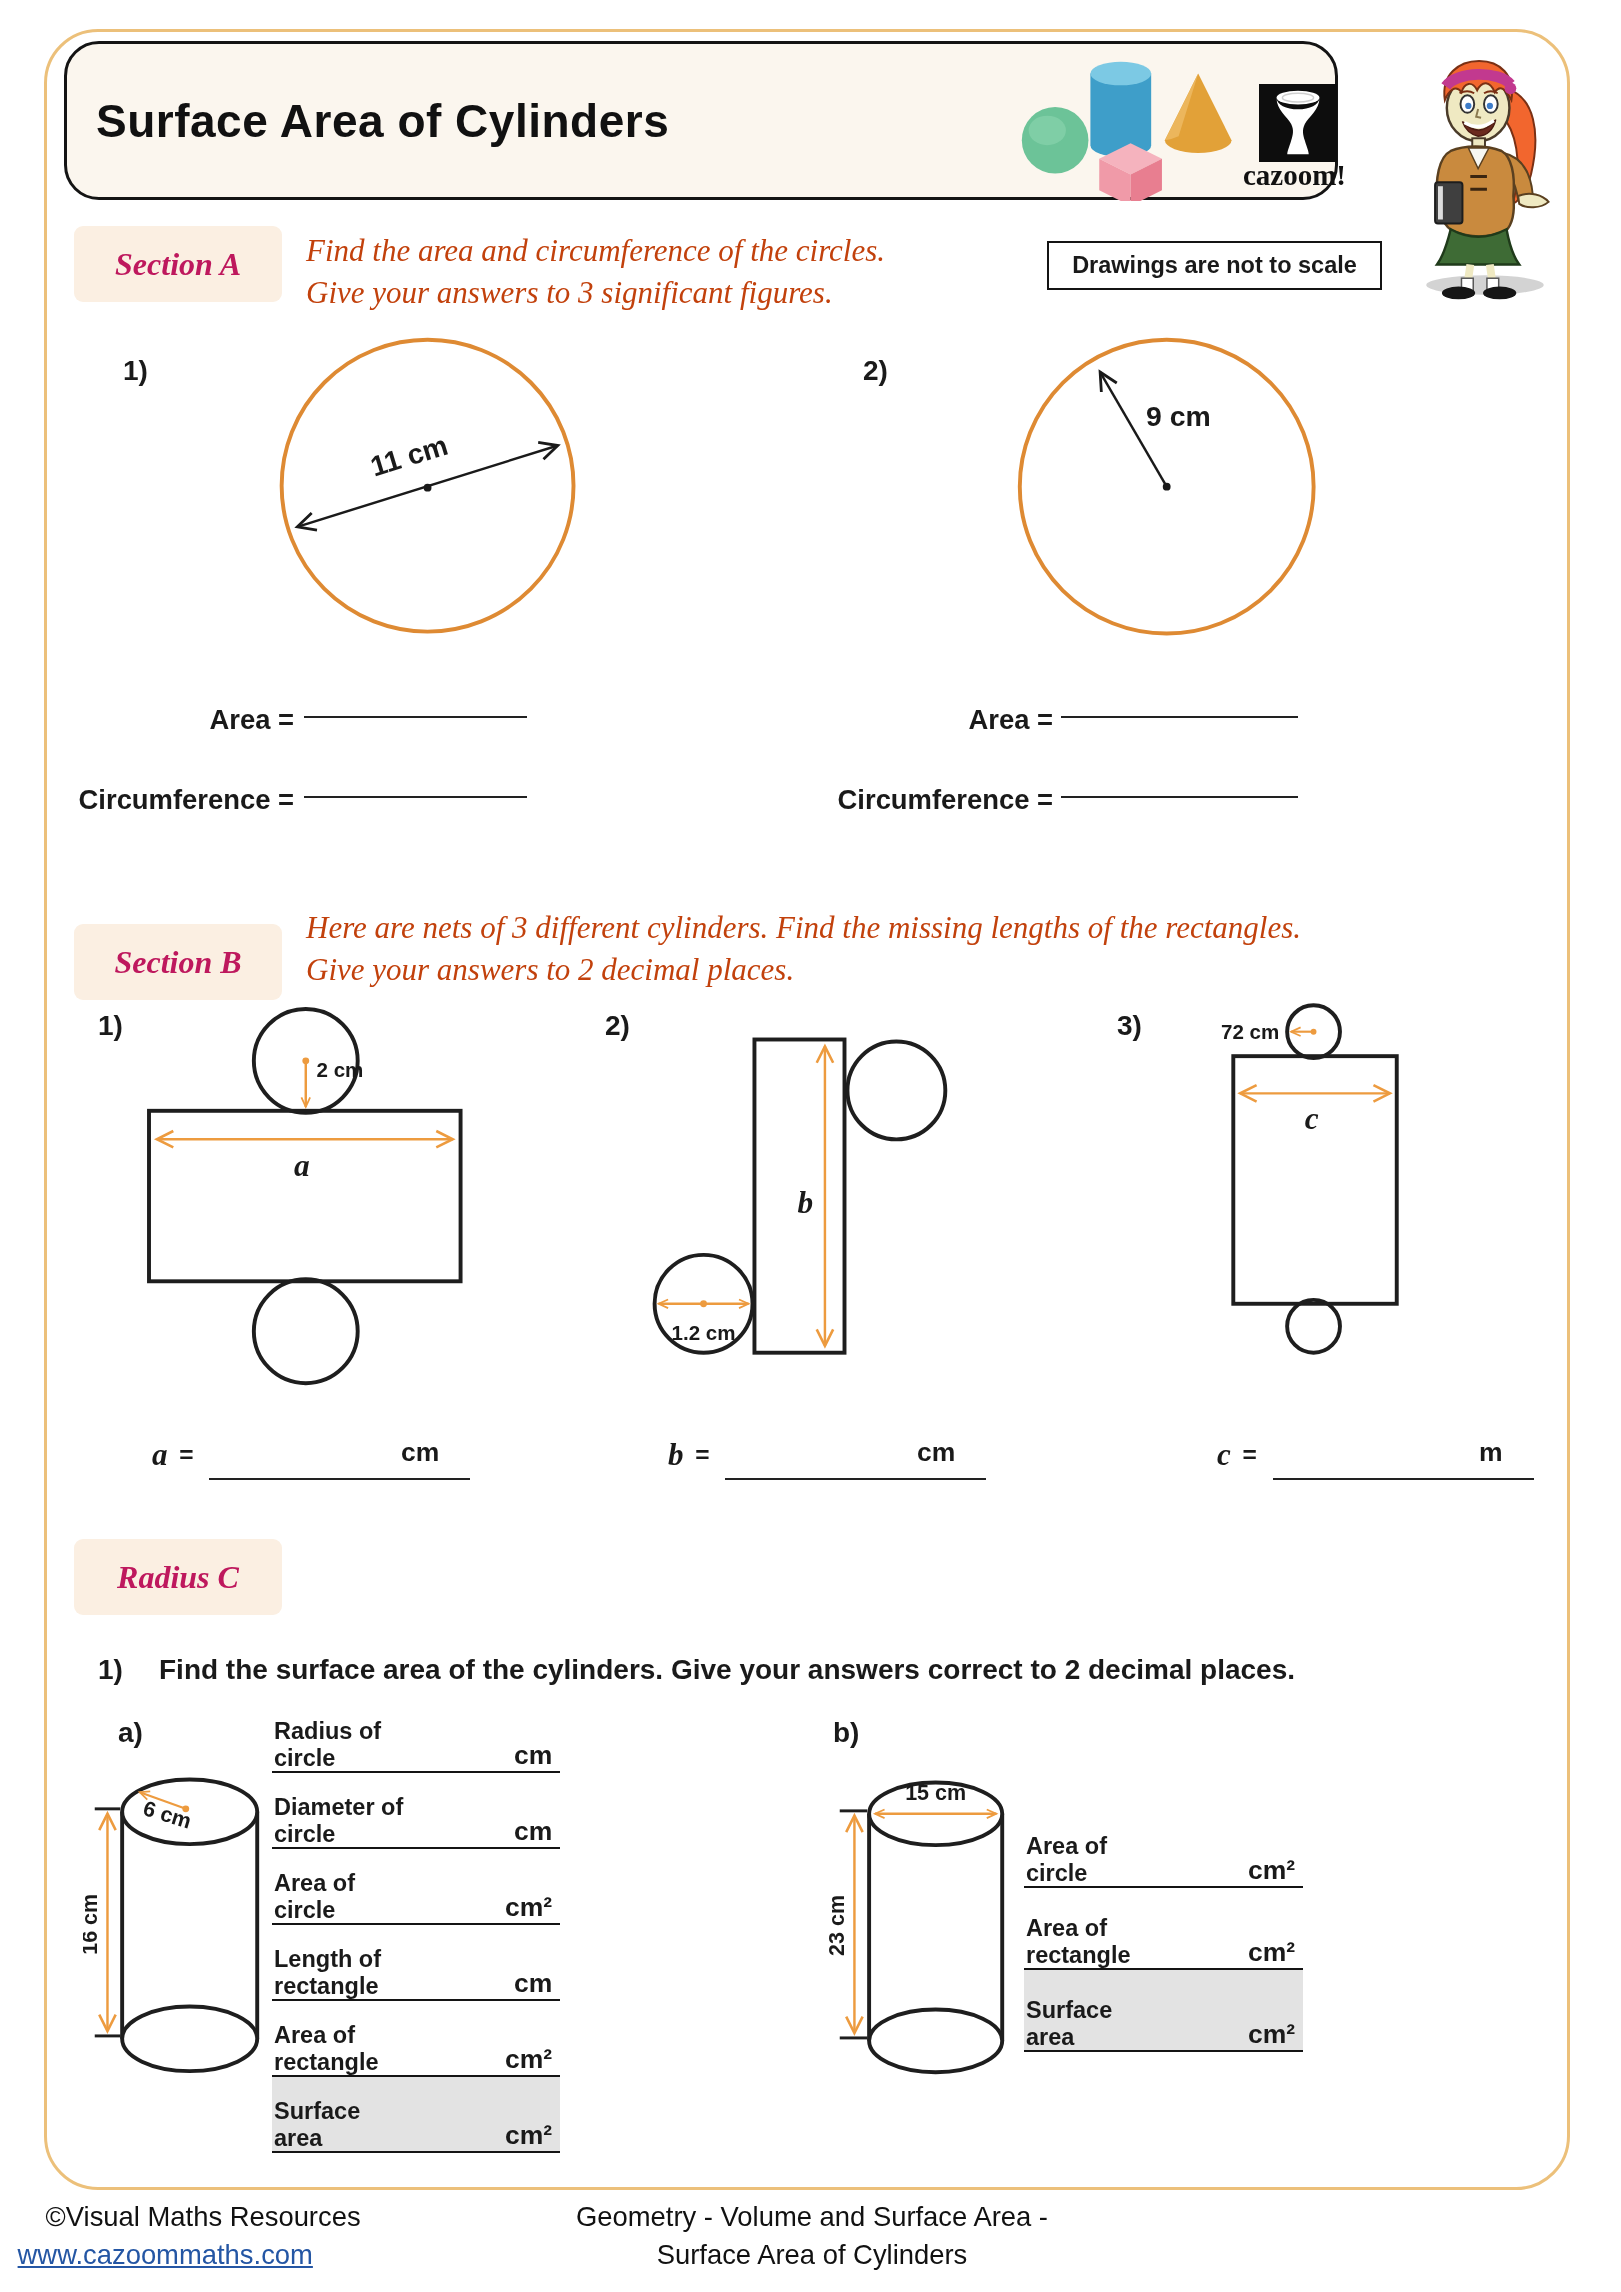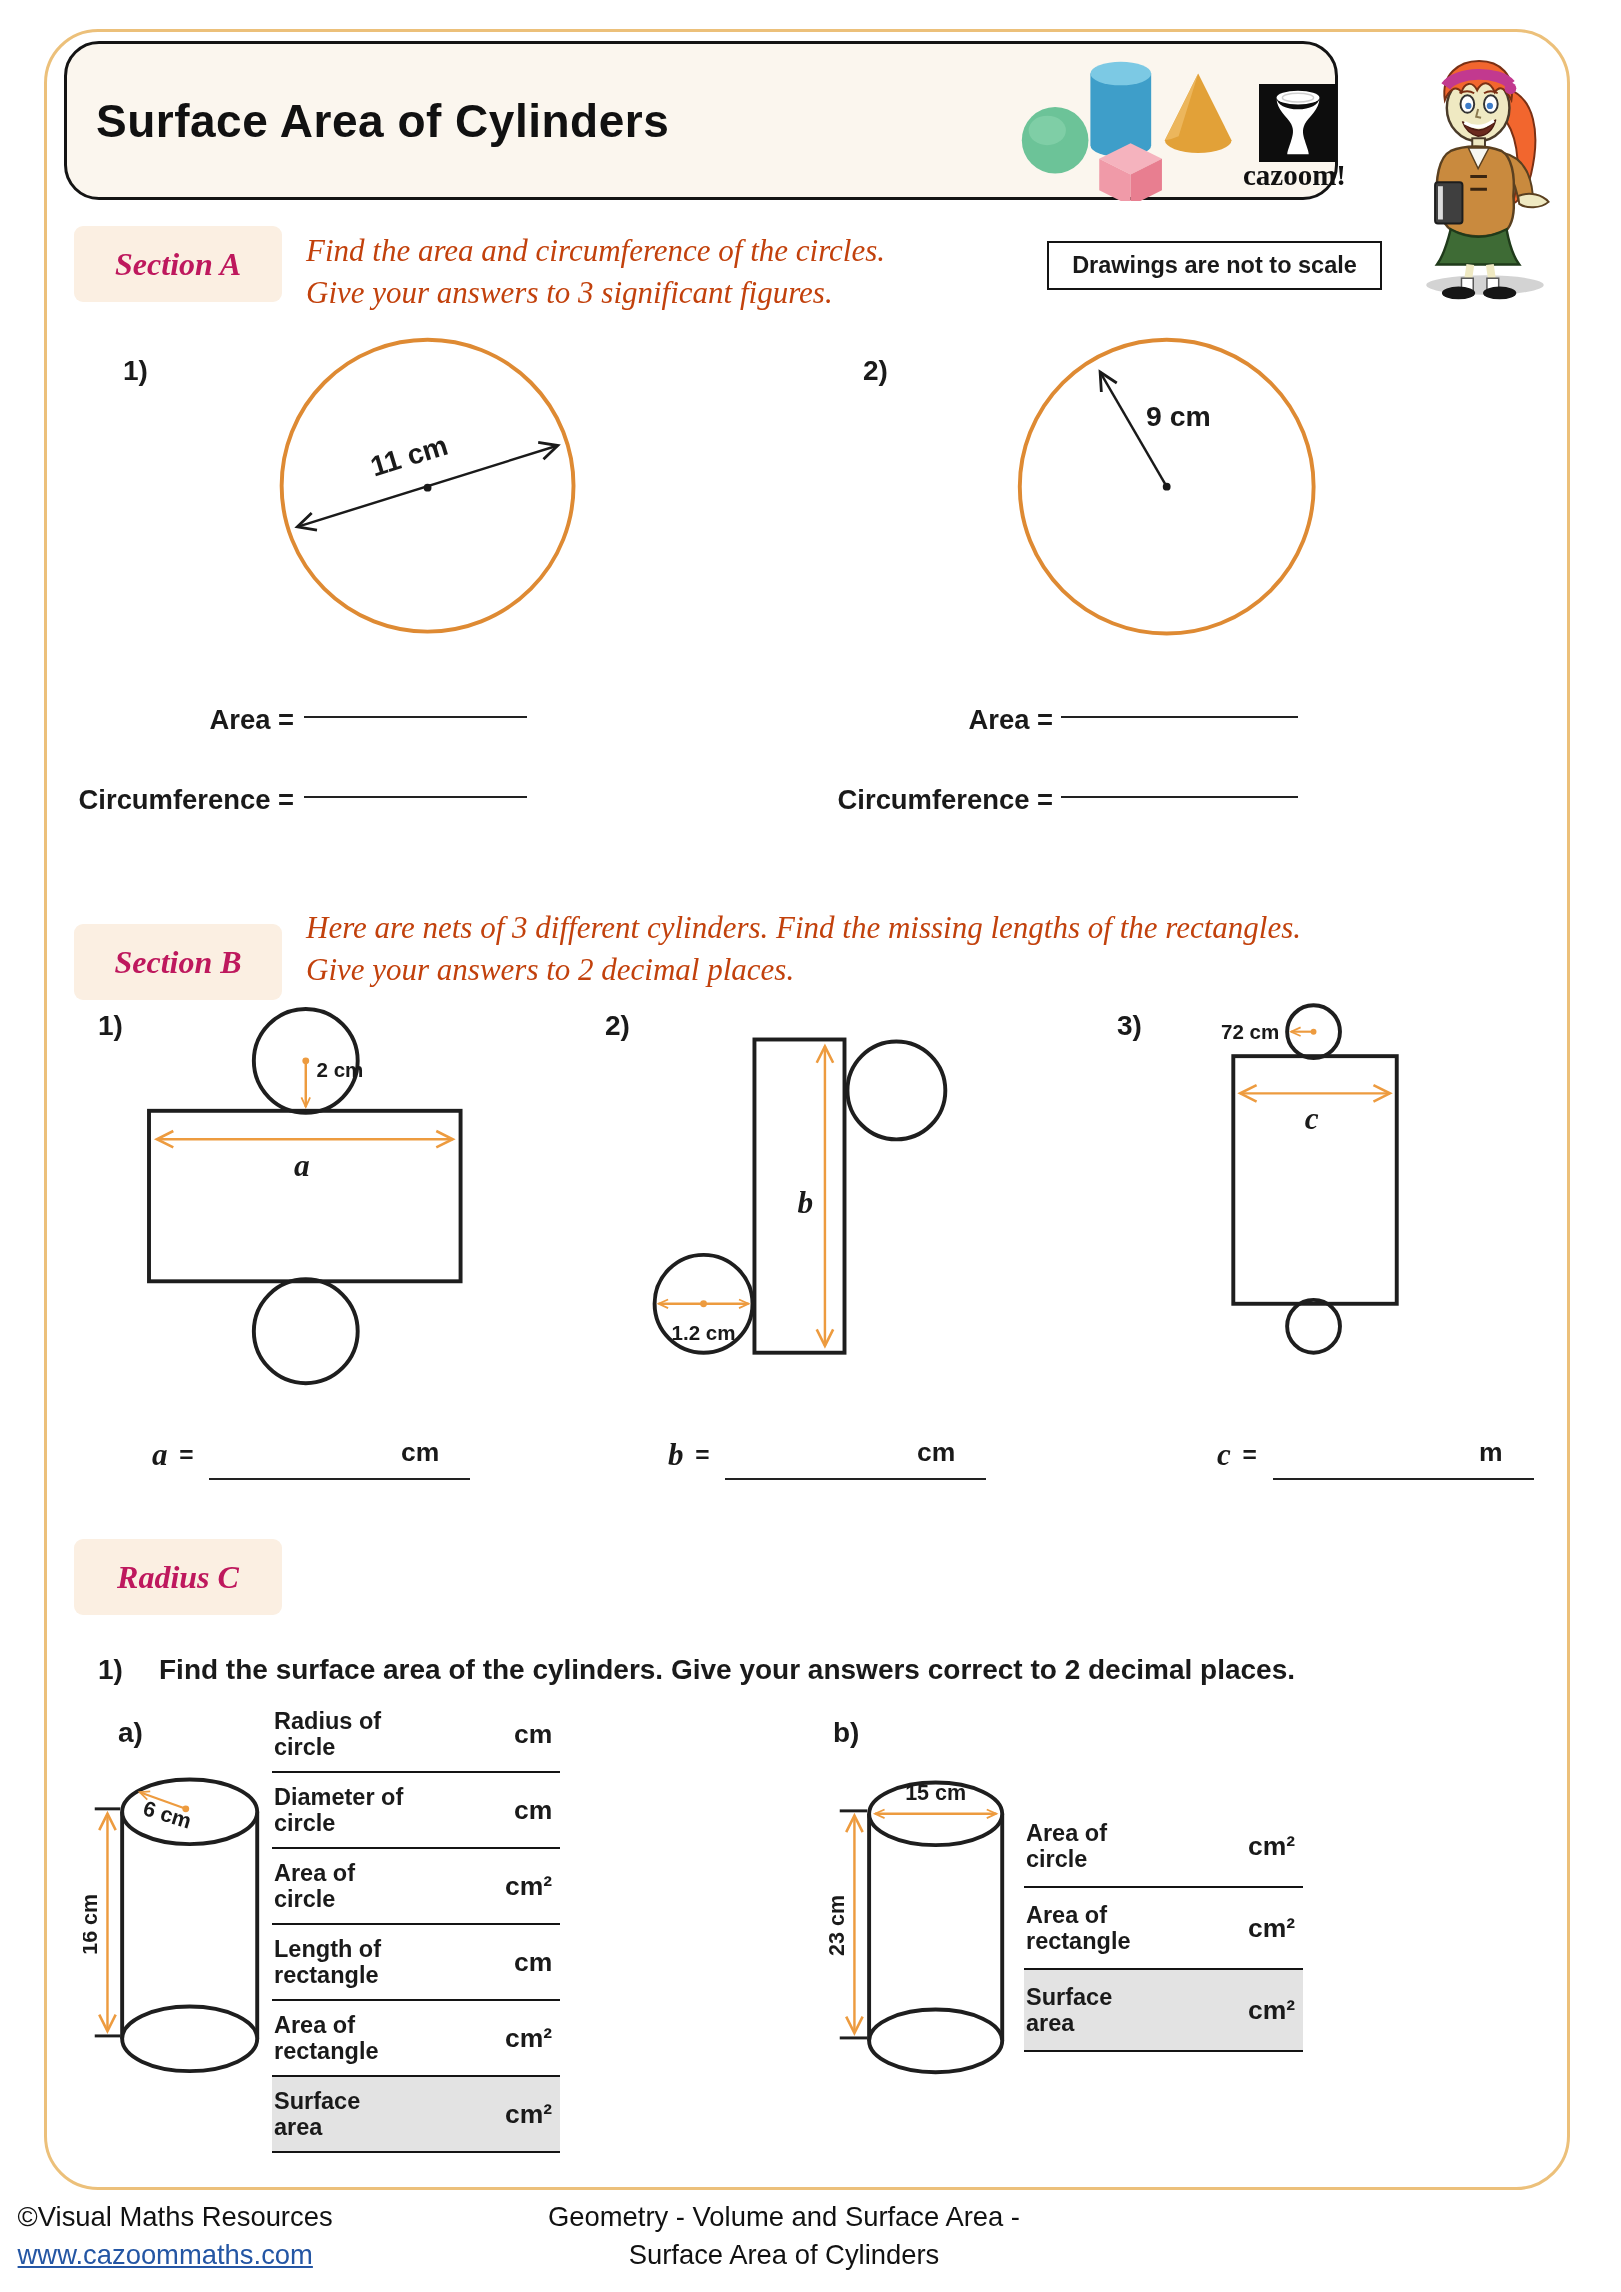--- a/index.html
+++ b/index.html
@@ -36,31 +36,31 @@
 
   .bans{position:absolute;top:1433px;height:51px;display:flex;align-items:flex-start;}
   .bans .var{font-family:"Liberation Serif",serif;font-style:italic;font-weight:bold;
              font-size:31px;line-height:43px;}
   .bans .eq{font-size:24.5px;font-weight:bold;line-height:43px;margin-left:11.8px;}
   .bans .blank{width:261px;height:47px;margin-left:15.7px;border-bottom:2.9px solid #222;
                text-align:right;padding-right:31px;box-sizing:border-box;}
   .bans .unit{font-size:26.5px;font-weight:bold;line-height:39px;}
 
   .tbl{position:absolute;}
-  .trow{display:flex;justify-content:space-between;align-items:center;
+  .trow{display:flex;justify-content:space-between;align-items:flex-end;
         border-bottom:2.9px solid #141414;box-sizing:border-box;padding:0 7.8px 0 2px;}
   .tbl-a{left:272px;top:1697px;width:288px;}
   .tbl-a .trow{height:76px;}
   .tbl-b{left:1024px;top:1806px;width:279px;}
   .tbl-b .trow{height:82px;}
   .tname{font-size:23.5px;font-weight:bold;line-height:26.5px;width:137px;}
   .tunit{font-size:26.5px;font-weight:bold;}
   .shaded{background:#E3E3E3;}
 
-  .footer-text{position:absolute;font-size:27.4px;color:#111;}
+  .footer-text{position:absolute;font-size:27.4px;color:#111;margin-left:28px;}
   .footer-link{position:absolute;font-size:27.4px;color:#2456A4;text-decoration:underline;}
 
   svg text{font-family:"Liberation Sans",sans-serif;font-weight:bold;fill:#1a1a1a;}
   text.dim{font-size:29px;}
   text.dims{font-size:21px;}
   text.dimm{font-size:22px;}
   text.varl{font-family:"Liberation Serif",serif;font-style:italic;font-size:32px;}
 </style>
 </head>
 <body>

